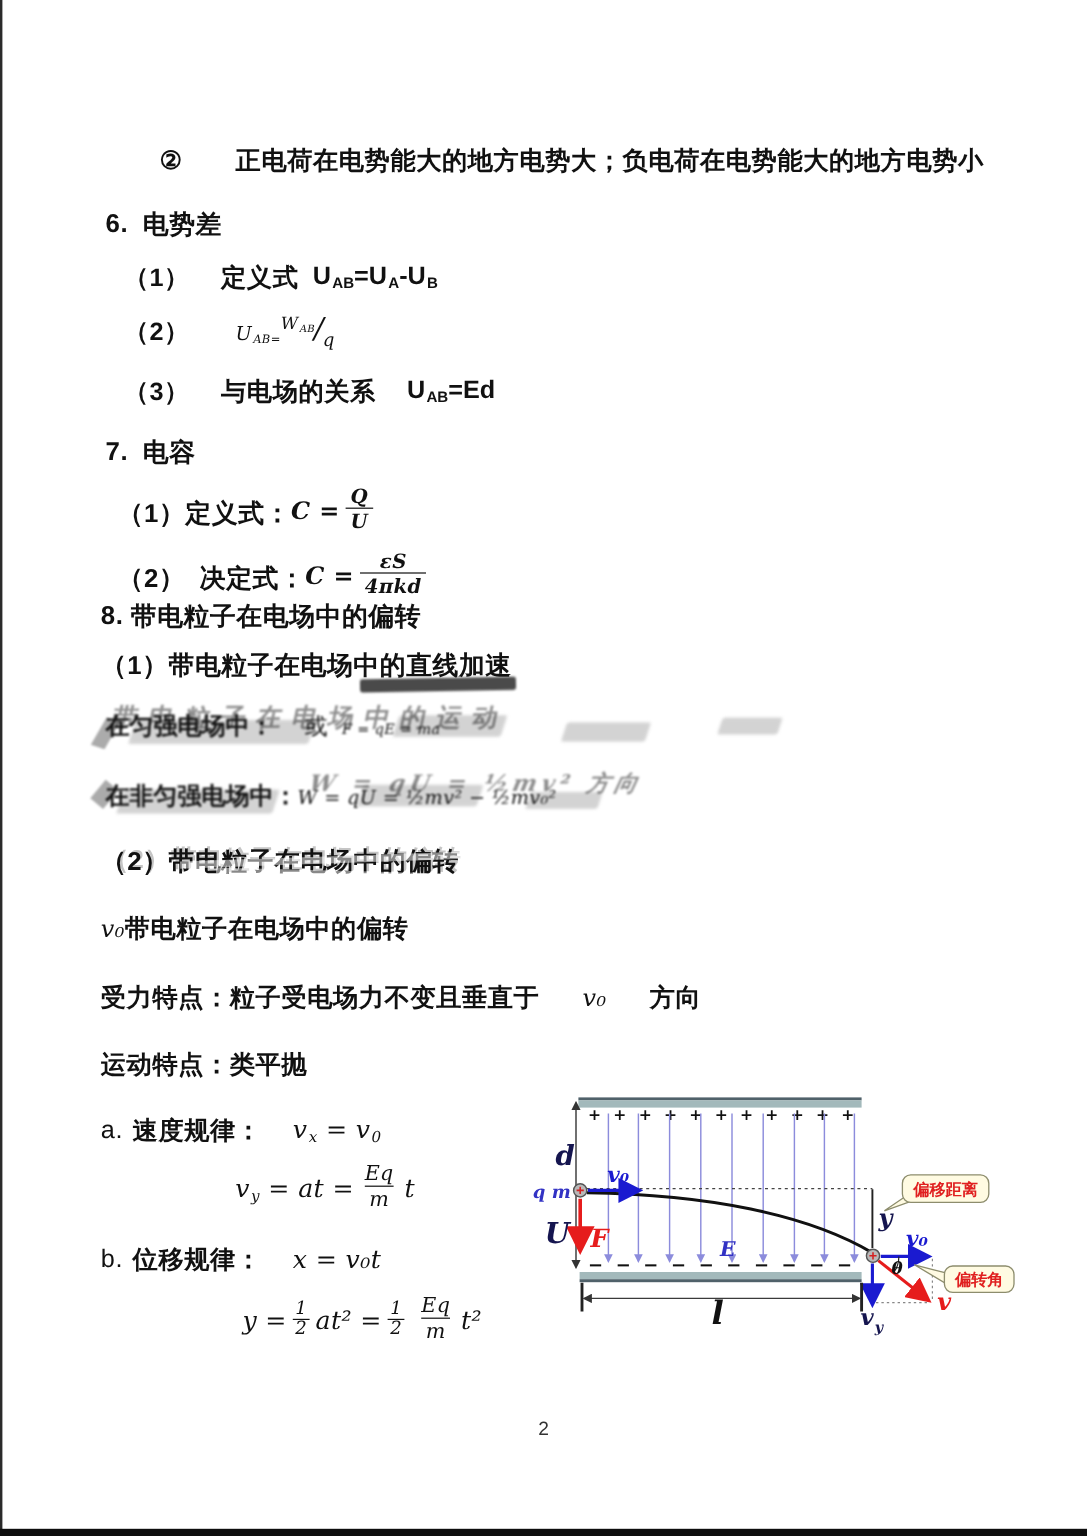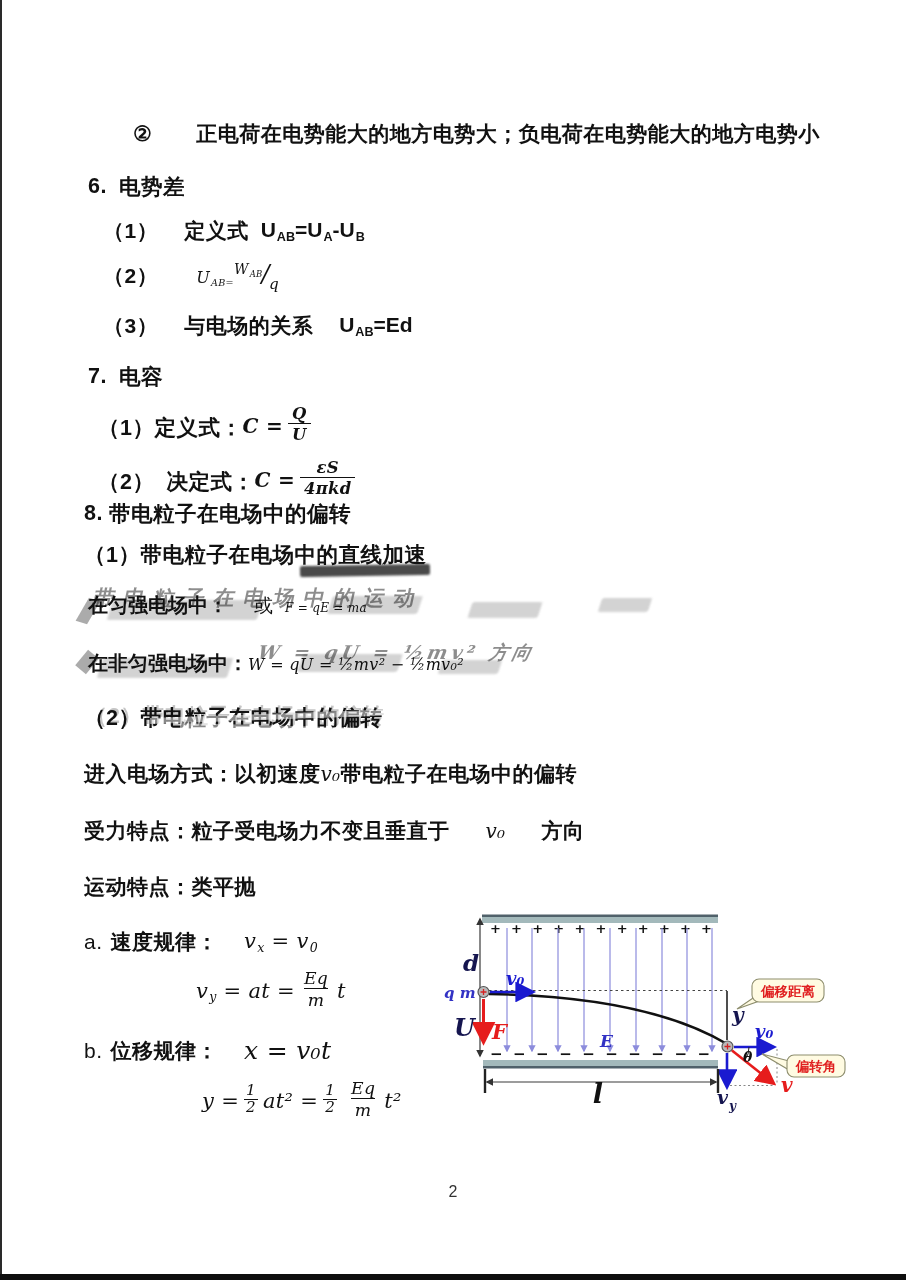--- a/index.html
+++ b/index.html
@@ -165,21 +165,20 @@
   </div>
 
   <div class="line hd ghost-shadow" style="left:84px; top:703px;">
     <span>（2）</span>
     <span>带电粒子在电场中的偏转</span>
   </div>
   <div class="streak" style="left:150px; top:713px; width:280px; height:6px; transform:rotate(-2deg);"></div>
   <div class="streak" style="left:180px; top:726px; width:230px; height:5px; transform:rotate(1.5deg);"></div>
 
   <div class="line" style="left:84px; top:760px;">
-    <span>进入电场方式：以初速度</span>
     <span class="m" style="font-size:20px;">v₀</span>
     <span>带电粒子在电场中的偏转</span>
   </div>
 
   <div class="line" style="left:84px; top:817px;gap:36px;">
     <span>受力特点：粒子受电场力不变且垂直于</span>
     <span class="m" style="font-size:20px;">v₀</span>
     <span>方向</span>
   </div>
 
@@ -200,21 +199,21 @@
           <span class="n">Eq</span>
           <span class="d">m</span>
         </span><span>t</span></span>
   </div>
 
   <div class="line" style="left:84px; top:1036px; font-weight:500;">
     <span>b.</span>
     <span class="gap-s" style="width:8px;"></span>
     <span style="font-weight:600;">位移规律：</span>
     <span class="gap-m"></span>
-    <span class="m" style="font-size:25px;">x = v₀t</span>
+    <span class="m" style="font-size:21px;">x = v₀t</span>
   </div>
 
   <div class="line" style="left:202px; top:1082px;">
     <span class="m" style="font-size:21px;"><span>y =</span><span class="fr half">
           <span class="n">1</span>
           <span class="d">2</span>
         </span><span>at² =</span><span class="fr half">
           <span class="n">1</span>
           <span class="d">2</span>
         </span><span class="fr">

